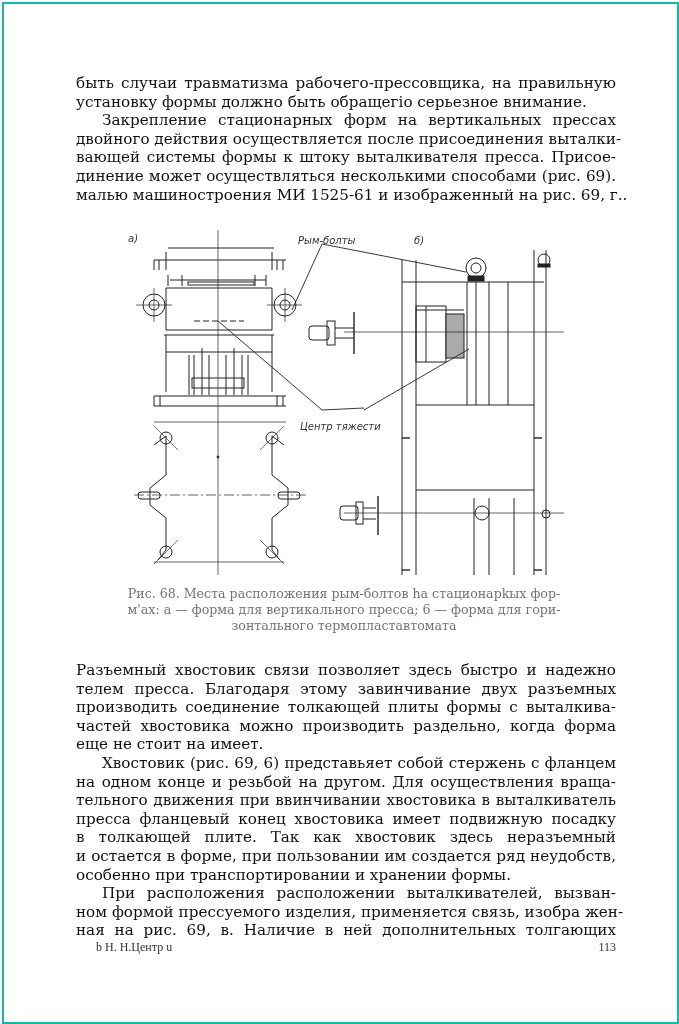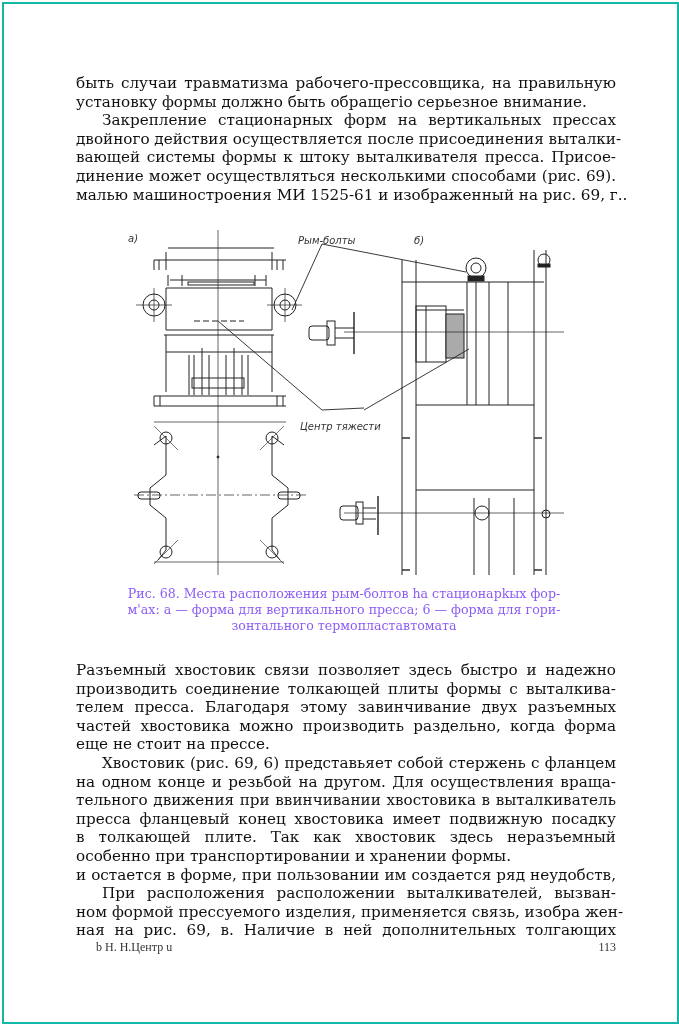--- a/index.html
+++ b/index.html
@@ -14,21 +14,21 @@
       line-height: 18.6px; text-align: justify;
     }
     .text p { margin: 0; }
     .line { display: block; text-align: justify; text-align-last: justify; white-space: nowrap; }
     .line.last { text-align-last: left; }
     #top-text { top: 70px; }
     #bottom-text { top: 657px; }
     .figure { position: absolute; left: 110px; top: 226px; width: 460px; height: 345px; }
     .caption {
       position: absolute; left: 112px; top: 582px; width: 456px;
-      font-family: "DejaVu Serif", serif; font-size: 12.6px; color: #8b5cf6;
+      font-family: "DejaVu Serif", serif; font-size: 12.6px; color: #737373;
       line-height: 16px; text-align: center;
     }
     .footer {
       position: absolute; top: 936px; left: 92px; width: 520px; height: 16px;
       font-family: "Liberation Serif", serif; font-size: 12px; color: #333;
     }
     .footer .sig { position: absolute; left: 0; }
     .footer .pnum { position: absolute; right: 0; }
   </style>
 </head>
@@ -184,33 +184,33 @@
 
   <div class="caption">
     <div>Рис. 68. Места расположения рым-болтов hа стационарkых фор-</div>
     <div>м'ах: а — форма для вертикального пресса; 6 — форма для гори-</div>
     <div>зонтального термопластавтомата</div>
   </div>
 
   <div class="text" id="bottom-text">
     <p>
       <span class="line">Разъемный хвостовик связи позволяет здесь быстро и надежно</span>
+      <span class="line">телем пресса. Благодаря этому завинчивание двух разъемных</span>
       <span class="line">производить соединение толкающей плиты формы с выталкива-</span>
-      <span class="line">телем пресса. Благодаря этому завинчивание двух разъемных</span>
       <span class="line">частей хвостовика можно производить раздельно, когда форма</span>
-      <span class="line last">еще не стоит на прессе.</span>
+      <span class="line last">еще не стоит на имеет.</span>
     </p>
     <p>
       <span class="line" style="padding-left:26px">Хвостовик (рис. 69, 6) представьяет собой стержень с фланцем</span>
       <span class="line">на одном конце и резьбой на другом. Для осуществления враща-</span>
       <span class="line">тельного движения при ввинчивании хвостовика в выталкиватель</span>
       <span class="line">пресса фланцевый конец хвостовика имеет подвижную посадку</span>
       <span class="line">в толкающей плите. Так как хвостовик здесь неразъемный</span>
+      <span class="line">и остается в форме, при пользовании им создается ряд неудобств,</span>
       <span class="line last">особенно при транспортировании и хранении формы.</span>
-      <span class="line">и остается в форме, при пользовании им создается ряд неудобств,</span>
     </p>
     <p>
       <span class="line" style="padding-left:26px">При расположения расположении выталкивателей, вызван-</span>
       <span class="line">ном формой прессуемого изделия, применяется связь, изобра жен-</span>
       <span class="line">ная на рис. 69, в. Наличие в ней дополнительных толгающих</span>
     </p>
   </div>
 
   <div class="footer">
     <span class="sig">b    Н. Н.Центр u</span>

